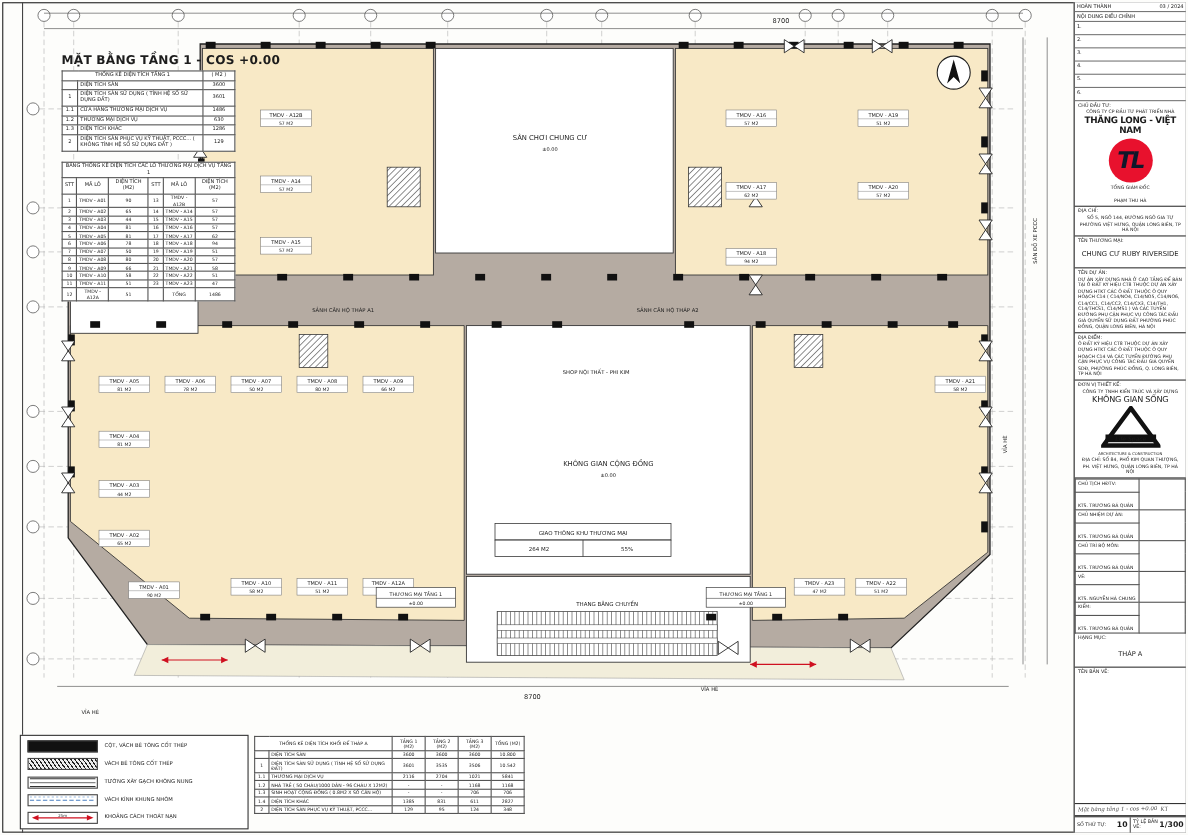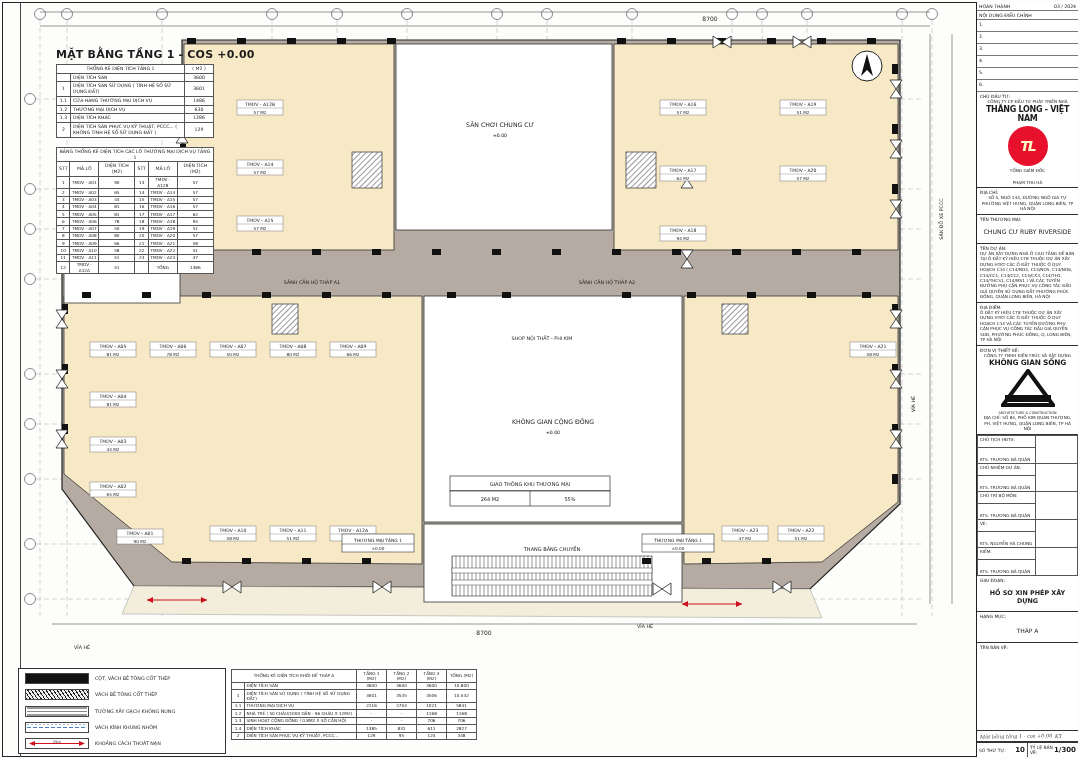--- a/index.html
+++ b/index.html
@@ -37,23 +37,23 @@
   .tblock{position:absolute;top:2px;right:2px;bottom:2px;width:101px;border-left:1.2px solid #222;
           background:#fff;display:flex;flex-direction:column;font-size:4.6px;}
   .tb-sec{border-bottom:0.8px solid #333;padding:2px 3px;box-sizing:border-box;}
   .tb-row{display:flex;justify-content:space-between;border-bottom:0.5px solid #777;padding:1.5px 2px;}
   .tb-label{font-size:4.4px;color:#222;}
   .tb-small{font-size:4.2px;line-height:1.3;}
   .tb-center{text-align:center;}
   .investor-name{font-size:8px;font-weight:bold;text-align:center;letter-spacing:-0.3px;margin-top:1px;}
   .tl-logo{width:40px;height:40px;border-radius:50%;background:#e8112d;margin:3px auto 2px;position:relative;}
   .tl-logo span{position:absolute;inset:0;display:flex;align-items:center;justify-content:center;
-                color:#fef9c3;font-weight:bold;font-size:14px;font-style:italic;letter-spacing:-2px;}
+                color:#0f172a;font-weight:bold;font-size:21px;font-style:italic;letter-spacing:-2px;}
   .ruby{font-size:6.2px;text-align:center;margin:6px 0;}
-  .designer-name{font-size:7.4px;font-weight:bold;text-align:center;letter-spacing:-0.2px;}
+  .designer-name{font-size:7.4px;font-weight:normal;text-align:center;letter-spacing:-0.2px;}
   .ls-logo{display:block;margin:2px auto;}
   table.sign{border-collapse:collapse;width:100%;}
   table.sign td{border:0.5px solid #555;font-size:4.2px;padding:1px 2px;height:9px;vertical-align:top;}
   .stage-val{font-size:6.4px;font-weight:bold;text-align:center;margin:6px 0 4px;}
   .cat-val{font-size:6px;text-align:center;margin:8px 0 6px;}
   .tb-empty{height:34px;}
   .handwrite{font-family:"DejaVu Serif",serif;font-style:italic;font-size:5px;color:#444;
              transform:rotate(-1deg);white-space:nowrap;overflow:hidden;}
   .tb-bottom{display:flex;border-top:0.8px solid #333;}
   .tb-bottom div{flex:1;padding:2px;border-right:0.5px solid #555;font-size:4.4px;display:flex;align-items:center;justify-content:space-between;}
@@ -883,24 +883,20 @@
             <td style="width: 58%;">KIỂM:</td>
             <td rowspan="2"></td>
           </tr>
           <tr>
             <td style="height: 13px; vertical-align: bottom;">KTS. TRƯƠNG BÁ QUÂN</td>
           </tr>
         </tbody>
       </table>
 
     <div class="tb-sec">
-      <div class="tb-label">GIAI ĐOẠN:</div>
-      <div class="stage-val">HỒ SƠ XIN PHÉP XÂY DỰNG</div>
-    </div>
-    <div class="tb-sec">
       <div class="tb-label">HẠNG MỤC:</div>
       <div class="cat-val">THÁP A</div>
     </div>
     <div class="tb-sec" style="flex:1">
       <div class="tb-label">TÊN BẢN VẼ:</div>
       <div class="tb-empty"></div>
     </div>
     <div class="tb-sec" style="display:flex;gap:3px;">
       <span class="handwrite">Mặt bằng tầng 1 - cos +0.00</span>
       <span class="handwrite">KT</span>

